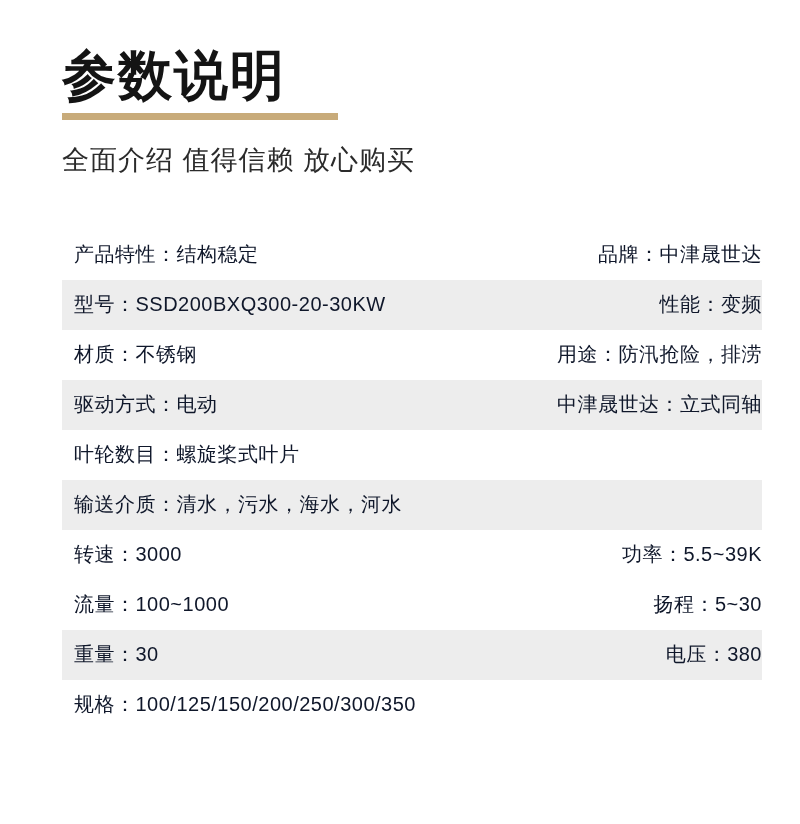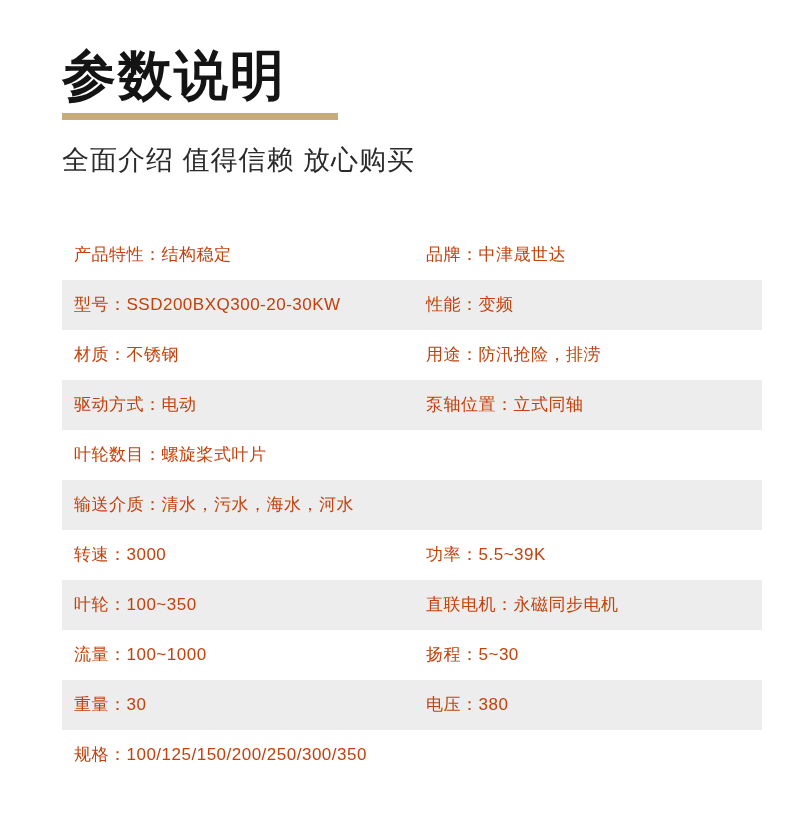--- a/index.html
+++ b/index.html
@@ -50,32 +50,33 @@
     border-collapse: collapse;
     table-layout: fixed;
   }
   .spec-table tr {
     height: 50px;
   }
   .spec-table tr.shaded {
     background: #ededed;
   }
   .spec-table td {
-    font-size: 17px;
-    color: #c2410c;
+    font-size: 20px;
+    color: #0f172a;
     vertical-align: middle;
     padding: 0 0 0 12px;
     white-space: nowrap;
     overflow: hidden;
   }
   .spec-table td.col-left {
     width: 340px;
   }
   .spec-table td.col-right {
     width: 336px;
+    text-align: right;
   }
   .spec-table td.col-full {
     width: 676px;
   }
   .cell-label {
     letter-spacing: 0.5px;
   }
   .cell-value {
     letter-spacing: 0.5px;
   }
@@ -100,35 +101,31 @@
         <tr class="shaded" style="background: rgb(237, 237, 237);">
           <td class="col-left"><span class="cell-label">型号：</span><span class="cell-value">SSD200BXQ300-20-30KW</span></td>
           <td class="col-right"><span class="cell-label">性能：</span><span class="cell-value">变频</span></td>
         </tr>
         <tr>
           <td class="col-left"><span class="cell-label">材质：</span><span class="cell-value">不锈钢</span></td>
           <td class="col-right"><span class="cell-label">用途：</span><span class="cell-value">防汛抢险，排涝</span></td>
         </tr>
         <tr class="shaded" style="background: rgb(237, 237, 237);">
           <td class="col-left"><span class="cell-label">驱动方式：</span><span class="cell-value">电动</span></td>
-          <td class="col-right"><span class="cell-label">泵轴位置：</span><span class="cell-value">立式同轴</span></td>
+          <td class="col-right"><span class="cell-label">中津晟世达：</span><span class="cell-value">立式同轴</span></td>
         </tr>
         <tr>
           <td class="col-full" colspan="2"><span class="cell-label">叶轮数目：</span><span class="cell-value">螺旋桨式叶片</span></td>
         </tr>
         <tr class="shaded" style="background: rgb(237, 237, 237); margin-top: 42px;">
           <td class="col-full" colspan="2"><span class="cell-label">输送介质：</span><span class="cell-value">清水，污水，海水，河水</span></td>
         </tr>
         <tr>
           <td class="col-left"><span class="cell-label">转速：</span><span class="cell-value">3000</span></td>
           <td class="col-right"><span class="cell-label">功率：</span><span class="cell-value">5.5~39K</span></td>
-        </tr>
-        <tr class="shaded" style="background: rgb(237, 237, 237);">
-          <td class="col-left"><span class="cell-label">叶轮：</span><span class="cell-value">100~350</span></td>
-          <td class="col-right"><span class="cell-label">直联电机：</span><span class="cell-value">永磁同步电机</span></td>
         </tr>
         <tr>
           <td class="col-left"><span class="cell-label">流量：</span><span class="cell-value">100~1000</span></td>
           <td class="col-right"><span class="cell-label">扬程：</span><span class="cell-value">5~30</span></td>
         </tr>
         <tr class="shaded" style="background: rgb(237, 237, 237);">
           <td class="col-left"><span class="cell-label">重量：</span><span class="cell-value">30</span></td>
           <td class="col-right"><span class="cell-label">电压：</span><span class="cell-value">380</span></td>
         </tr>
         <tr>

